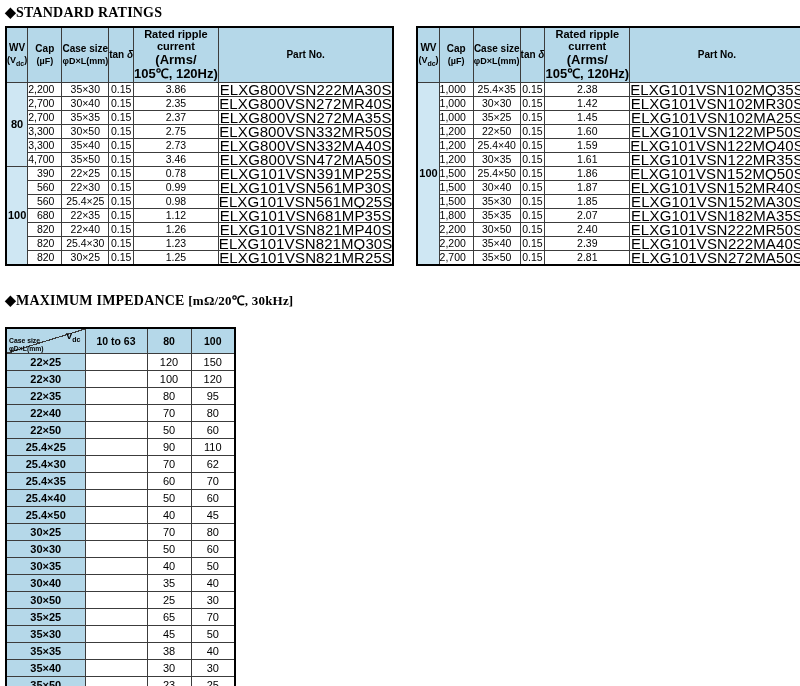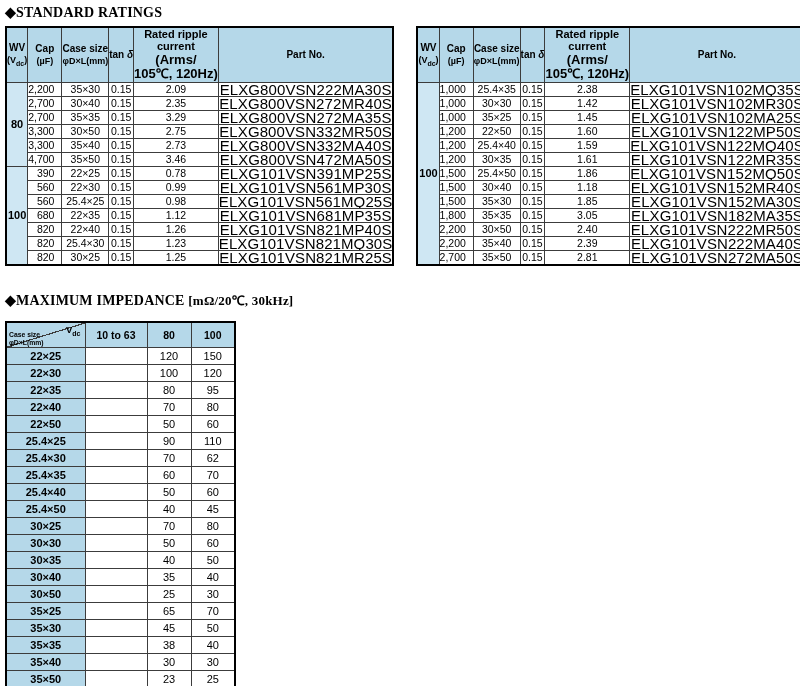--- a/index.html
+++ b/index.html
@@ -7,21 +7,21 @@
   body {
     width: 800px; height: 686px; overflow: hidden;
     padding: 4px 0 0 5px;
     font-family: "Liberation Sans", sans-serif;
     color: #000;
     --header-bg: #b5d8e9;
     --group-bg: #cfe7f3;
     --border-color: #3c3c3c;
   }
   .title { font-size: 14px; font-weight: bold; letter-spacing: .2px; font-family: Liberation Serif, serif; }
-  .imp-title { margin-top: 25px; margin-bottom: 12px; }
+  .imp-title { margin-top: 25px; margin-bottom: 18px; }
   .title-suffix { font-size: 13px; }
 
   .tables-row { display: flex; gap: 22px; margin-top: 5px; align-items: flex-end; }
 
   table { border-collapse: collapse; border: 2px solid #000; table-layout: fixed; }
   th, td {
     border: 1px solid var(--border-color);
     padding: 0; text-align: center; vertical-align: middle;
     overflow: hidden; white-space: nowrap;
   }
@@ -87,35 +87,35 @@
           </th>
           <th>Part No.</th>
         </tr>
       </thead>
       <tbody>
         <tr>
           <td class="wv-cell" rowspan="6">80</td>
           <td class="cap-cell">2,200</td>
           <td class="case-cell">35×30</td>
           <td class="tan-cell">0.15</td>
-          <td class="rip-cell">2.09</td>
+          <td class="rip-cell">3.86</td>
           <td class="part-cell">ELXG800VSN222MA30S</td>
         </tr>
         <tr>
           <td class="cap-cell">2,700</td>
           <td class="case-cell">30×40</td>
           <td class="tan-cell">0.15</td>
           <td class="rip-cell">2.35</td>
           <td class="part-cell">ELXG800VSN272MR40S</td>
         </tr>
         <tr>
           <td class="cap-cell">2,700</td>
           <td class="case-cell">35×35</td>
           <td class="tan-cell">0.15</td>
-          <td class="rip-cell">3.29</td>
+          <td class="rip-cell">2.37</td>
           <td class="part-cell">ELXG800VSN272MA35S</td>
         </tr>
         <tr>
           <td class="cap-cell">3,300</td>
           <td class="case-cell">30×50</td>
           <td class="tan-cell">0.15</td>
           <td class="rip-cell">2.75</td>
           <td class="part-cell">ELXG800VSN332MR50S</td>
         </tr>
         <tr>
@@ -256,35 +256,35 @@
           <td class="cap-cell">1,500</td>
           <td class="case-cell">25.4×50</td>
           <td class="tan-cell">0.15</td>
           <td class="rip-cell">1.86</td>
           <td class="part-cell">ELXG101VSN152MQ50S</td>
         </tr>
         <tr>
           <td class="cap-cell">1,500</td>
           <td class="case-cell">30×40</td>
           <td class="tan-cell">0.15</td>
-          <td class="rip-cell">1.18</td>
+          <td class="rip-cell">1.87</td>
           <td class="part-cell">ELXG101VSN152MR40S</td>
         </tr>
         <tr>
           <td class="cap-cell">1,500</td>
           <td class="case-cell">35×30</td>
           <td class="tan-cell">0.15</td>
           <td class="rip-cell">1.85</td>
           <td class="part-cell">ELXG101VSN152MA30S</td>
         </tr>
         <tr>
           <td class="cap-cell">1,800</td>
           <td class="case-cell">35×35</td>
           <td class="tan-cell">0.15</td>
-          <td class="rip-cell">3.05</td>
+          <td class="rip-cell">2.07</td>
           <td class="part-cell">ELXG101VSN182MA35S</td>
         </tr>
         <tr>
           <td class="cap-cell">2,200</td>
           <td class="case-cell">30×50</td>
           <td class="tan-cell">0.15</td>
           <td class="rip-cell">2.40</td>
           <td class="part-cell">ELXG101VSN222MR50S</td>
         </tr>
         <tr>

